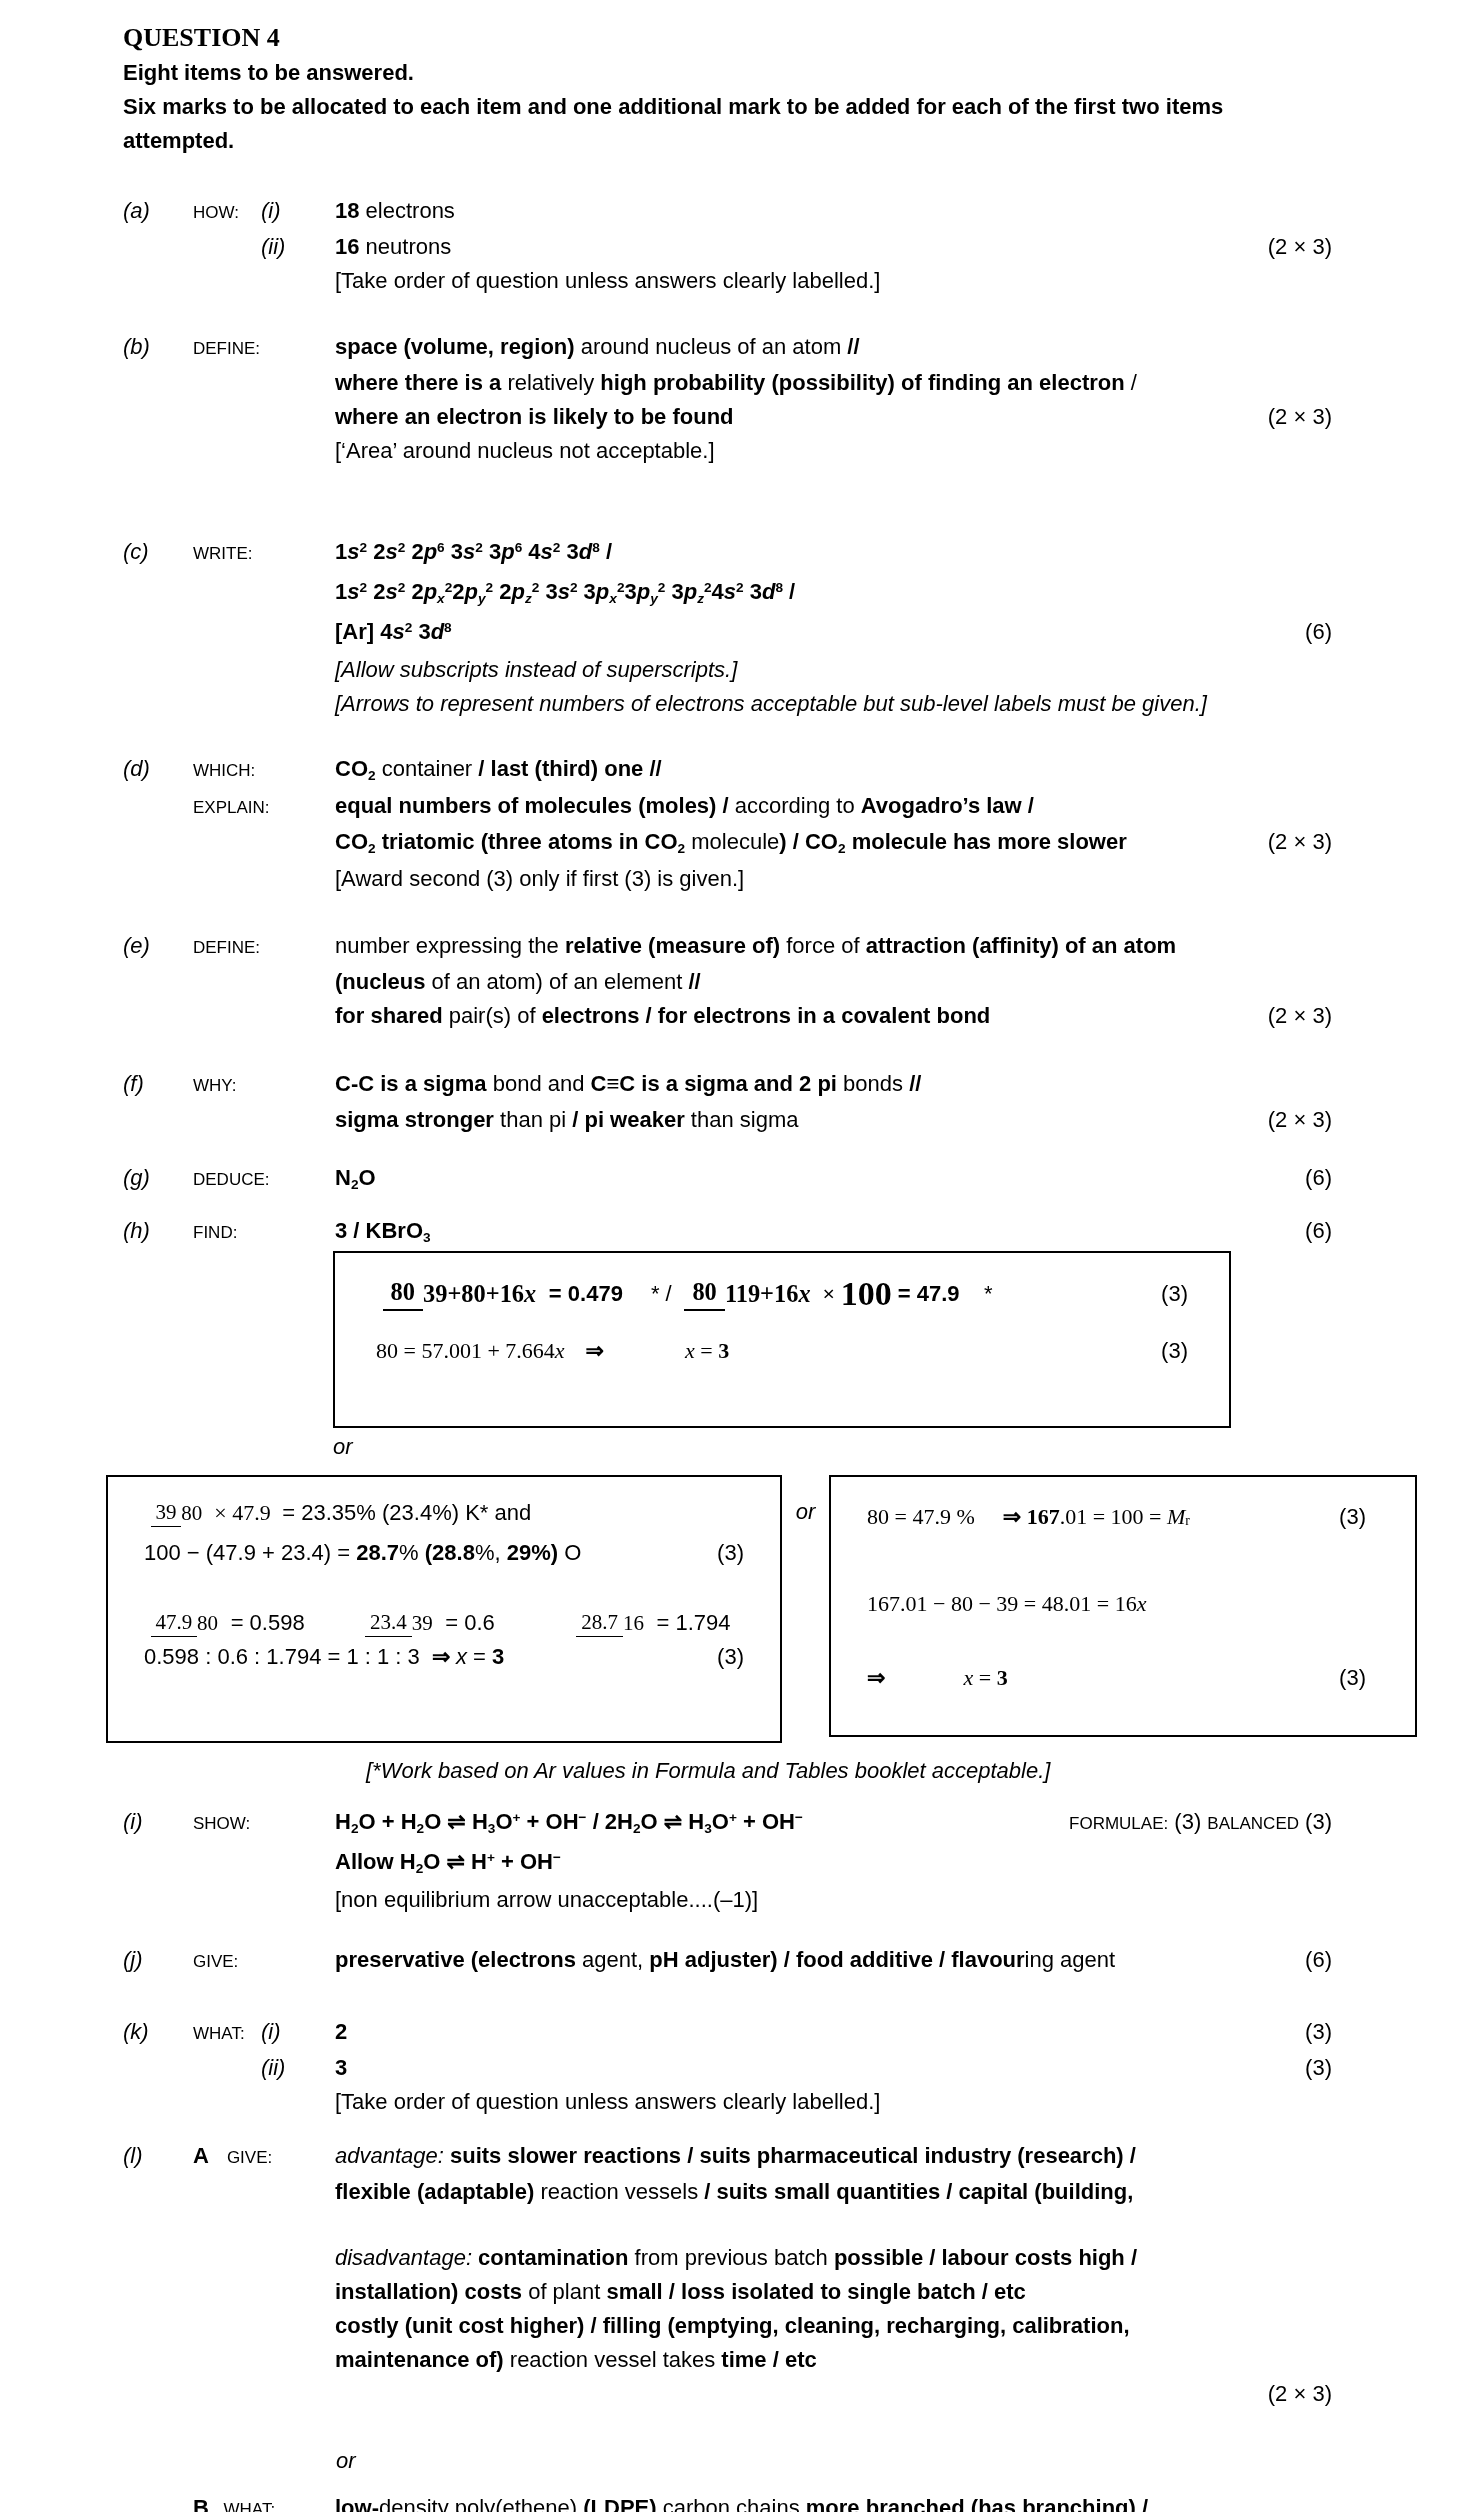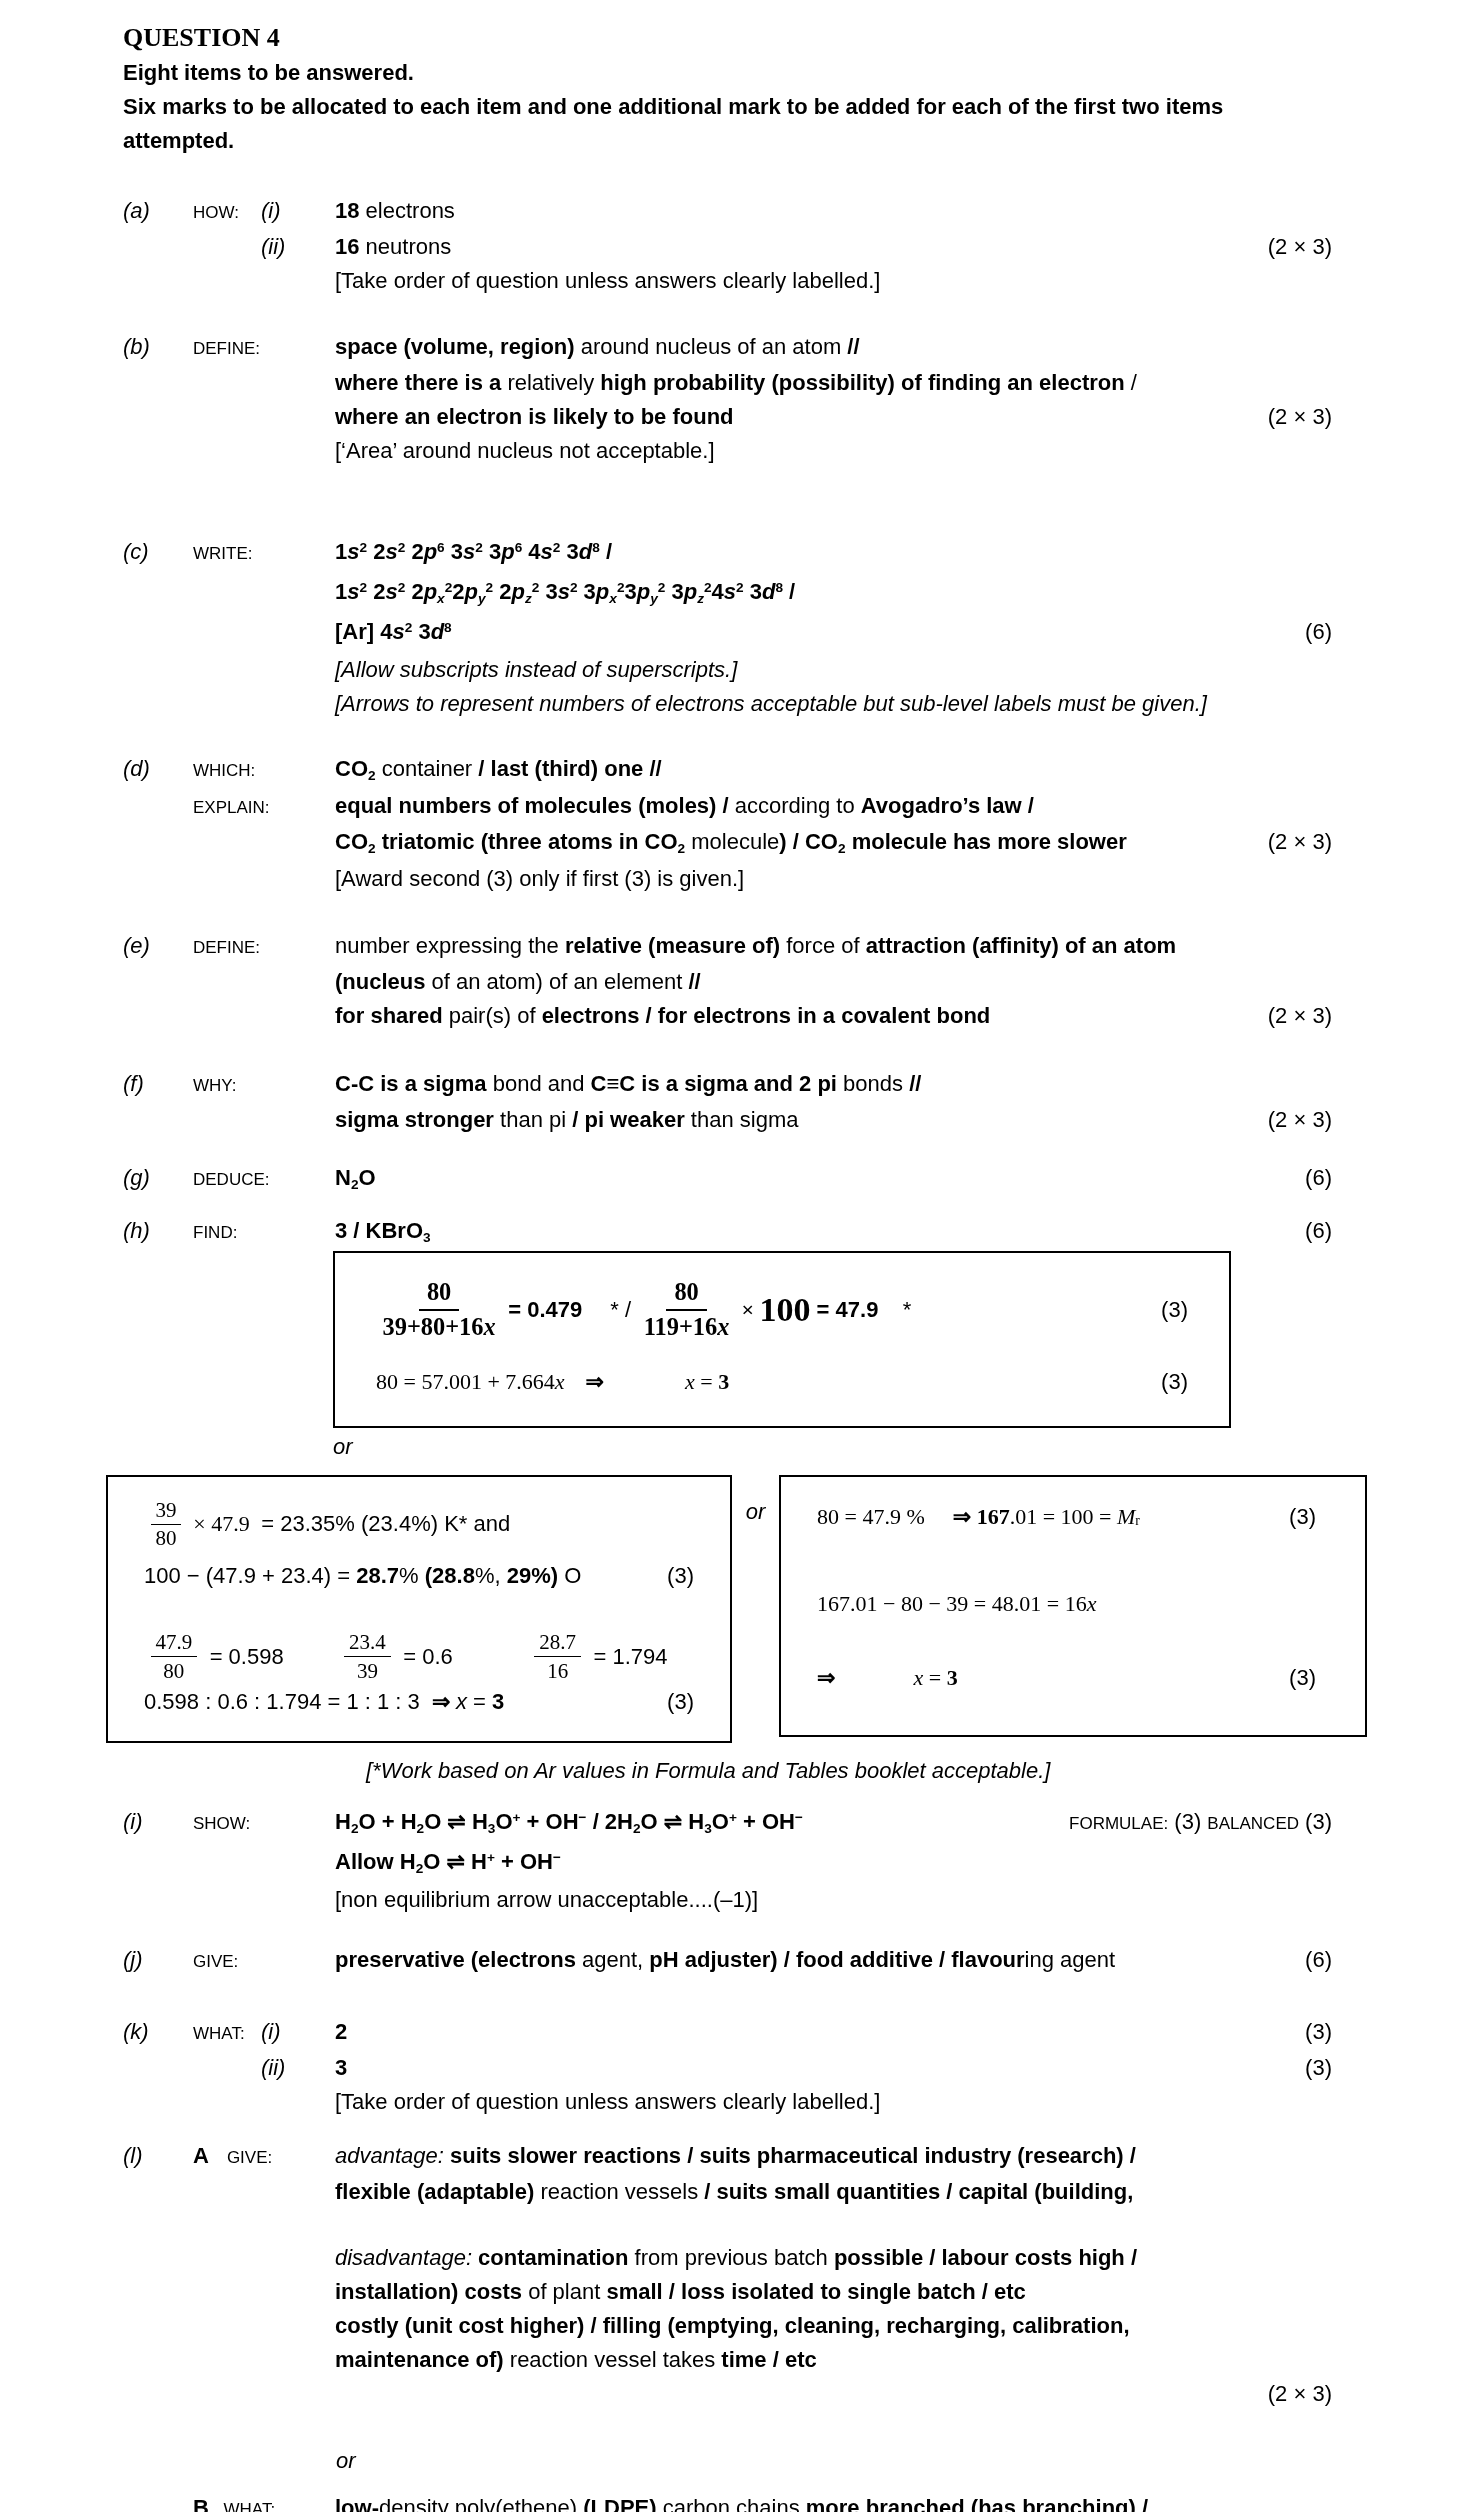--- a/index.html
+++ b/index.html
@@ -21,33 +21,33 @@
   .sub { font-size: 0.62em; position: relative; top: 0.28em; }
   .sc { font-size: 17px; }
   .m { font-family: "Liberation Serif", serif; }
   .big { font-size: 34px; }
   .gaprun { display: inline-block; }
   
   .box { border: 2.4px solid #000; background: #fff; }
   .box1 { margin-left: 333px; width: 898px; min-height: 177px; padding: 24.4px 41px 16.2px 41px; }
   .box1 .bline:first-child { margin-bottom: 24.4px; }
   .brow { display: flex; align-items: flex-start; margin-left: 106px; margin-top: 11.4px; }
-  .box2 { width: 626px; min-height: 268px; padding: 19.5px 36px 13px 36px; }
+  .box2 { width: 676px; min-height: 268px; padding: 19.5px 36px 13px 36px; }
   .box2 .bline:nth-child(1) { margin-bottom: 8.1px; }
   .box2 .bline:nth-child(2) { margin-bottom: 37px; }
   .box2 .bline:nth-child(3) { margin-bottom: 1.6px; }
   .box3 { width: 588px; min-height: 262px; padding: 24.4px 49px 16.2px 36px; }
   .box3 .bline:nth-child(1) { margin-bottom: 54px; }
   .box3 .bline:nth-child(2) { margin-bottom: 42px; }
   .ormid { width: 47px; text-align: center; font-style: italic; margin-top: 19.5px; line-height: 34px; }
   .bline { display: flex; align-items: center; line-height: 32.5px; }
   .bline > span { white-space: pre; }
   .bmark { margin-left: auto; white-space: pre; }
   
-  .frac { display: inline-flex; flex-direction: column; align-items: center; text-align: center;
+  .frac { display: inline-flex; align-items: center; text-align: center;
           font-family: "Liberation Serif", serif; margin: 0 6.5px; line-height: 1.25; font-size: 24.4px; flex: none; }
   .frac .fn { border-bottom: 2.4px solid #000; padding: 0 8.1px 0.8px 8.1px; }
   .frac .fd { padding-top: 0.8px; }
   .frac.fb { font-weight: 700; }
   .frac.s { font-size: 21px; }
   .frac.s .fn { border-bottom-width: 1.6px; padding: 0 4.9px 0.8px 4.9px; }
   
   .free { min-height: 34px; line-height: 34px; white-space: nowrap; }
 </style>
 </head>

